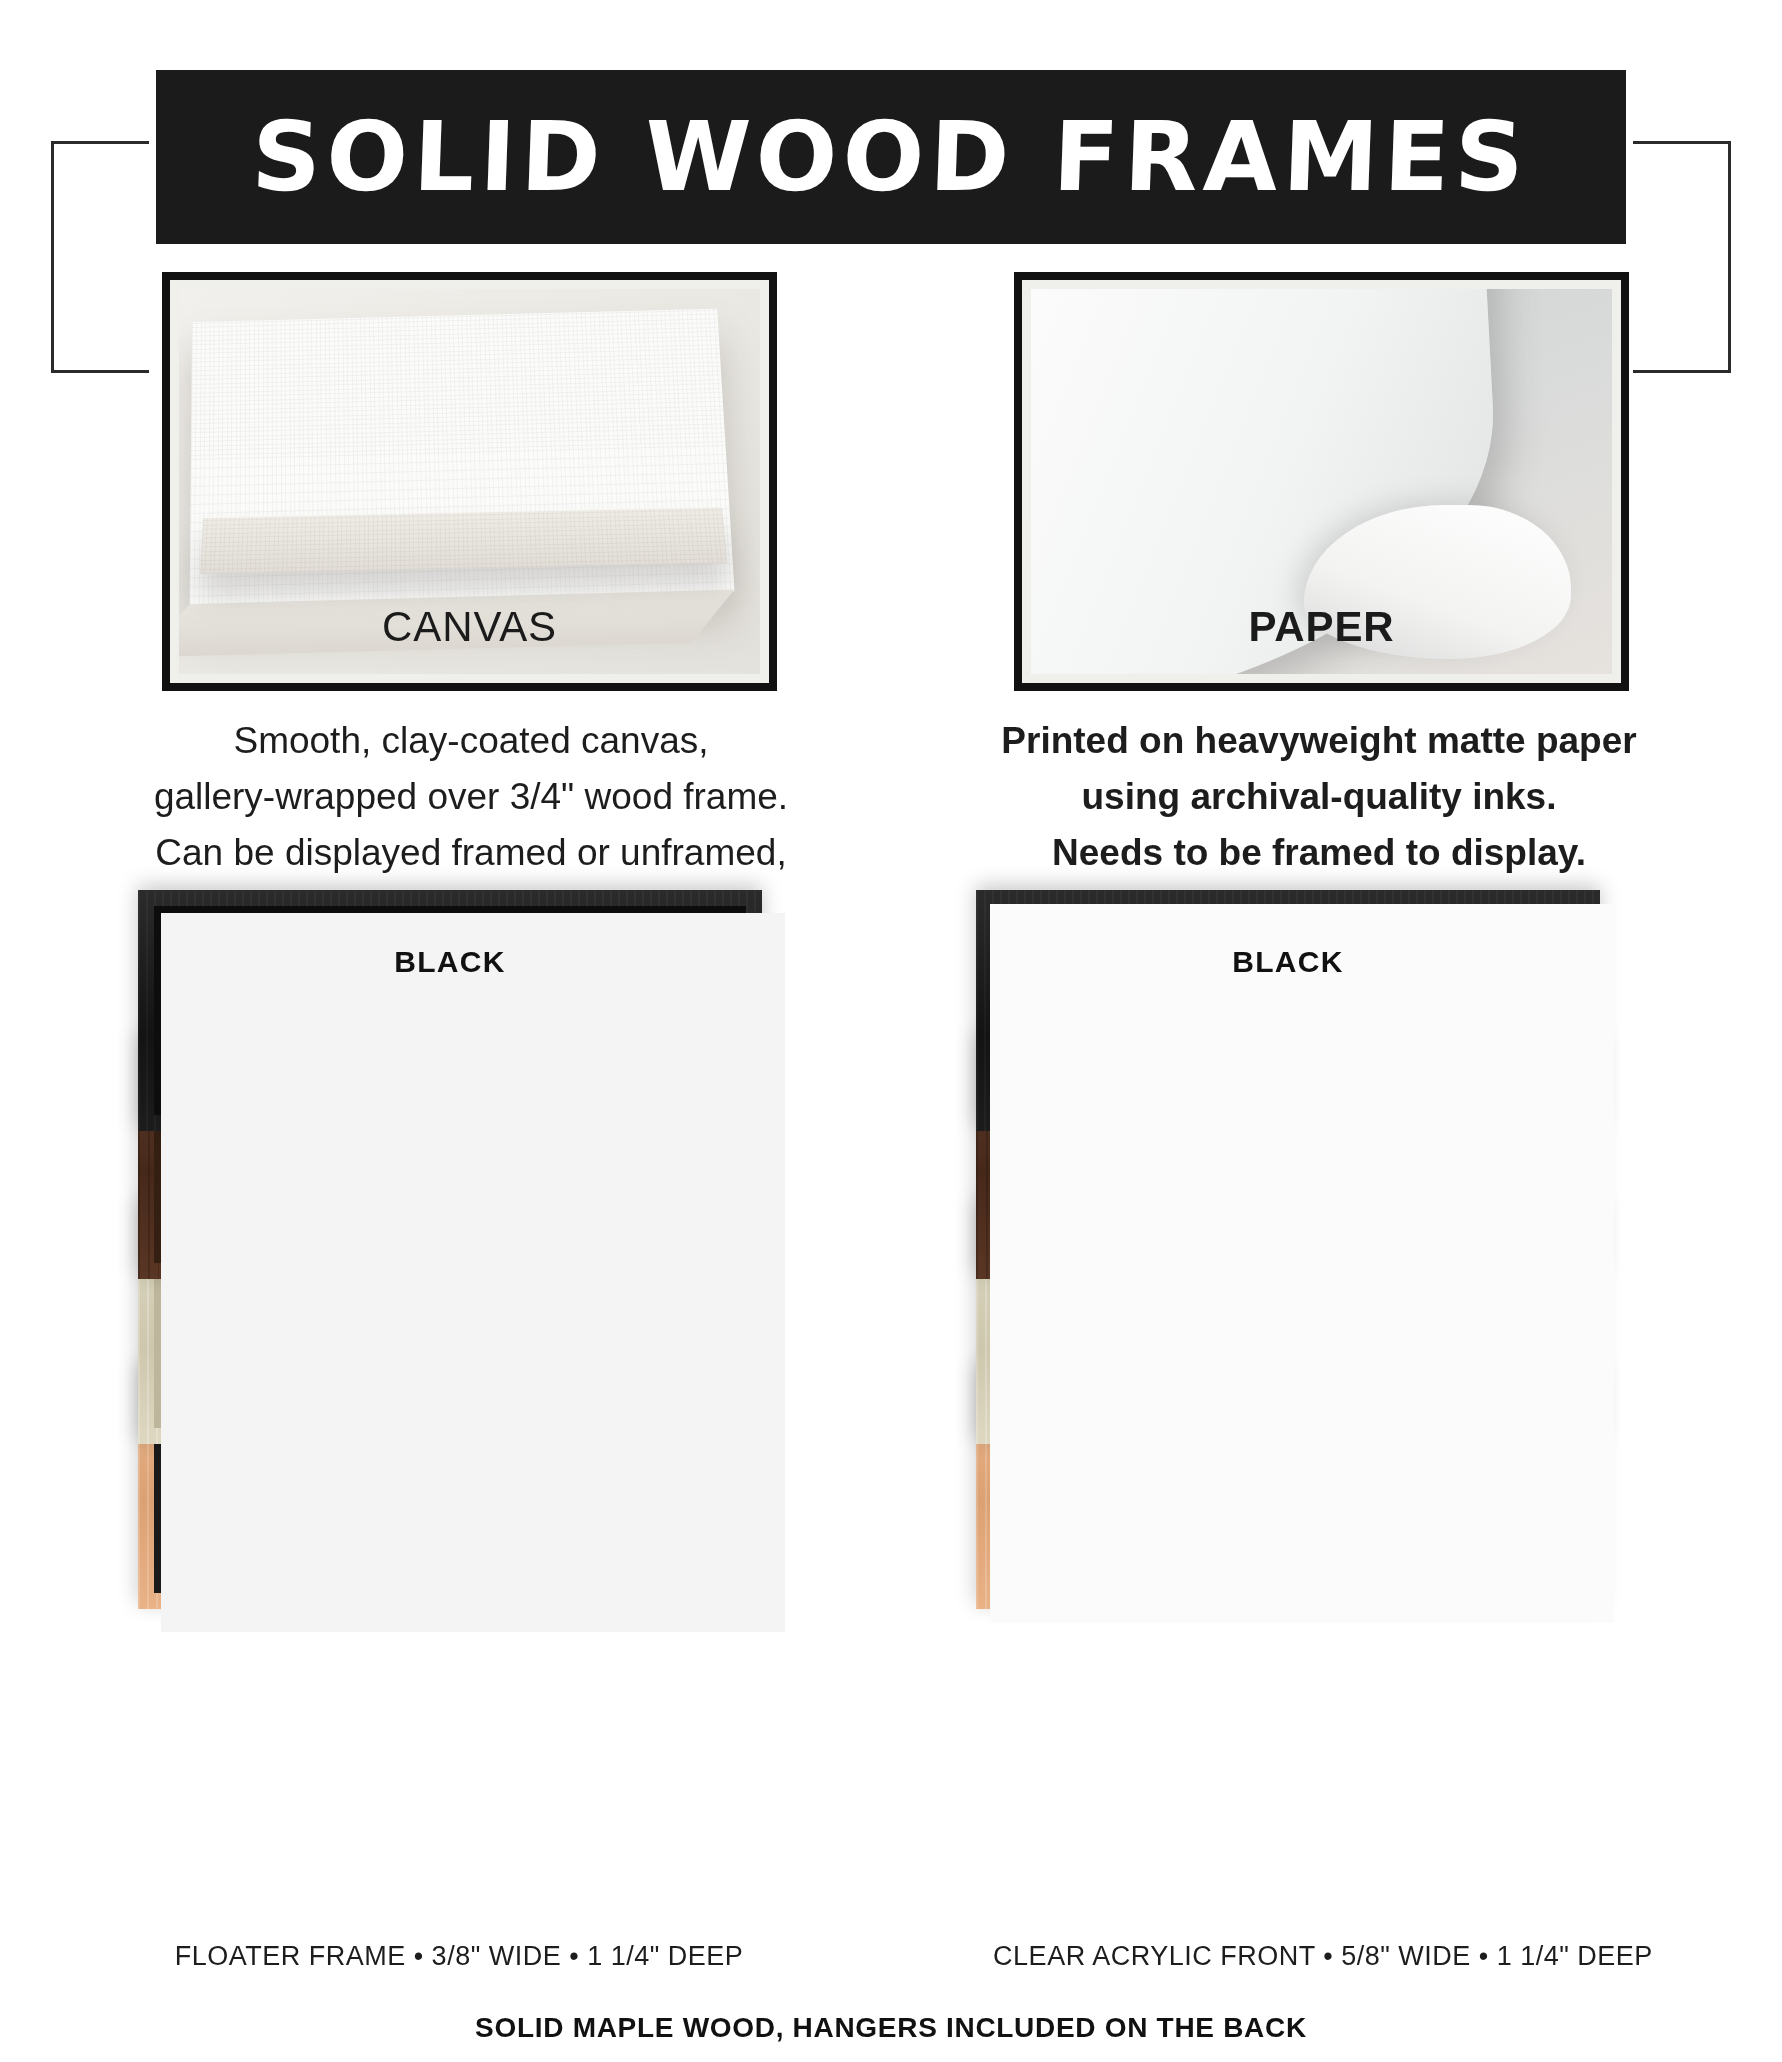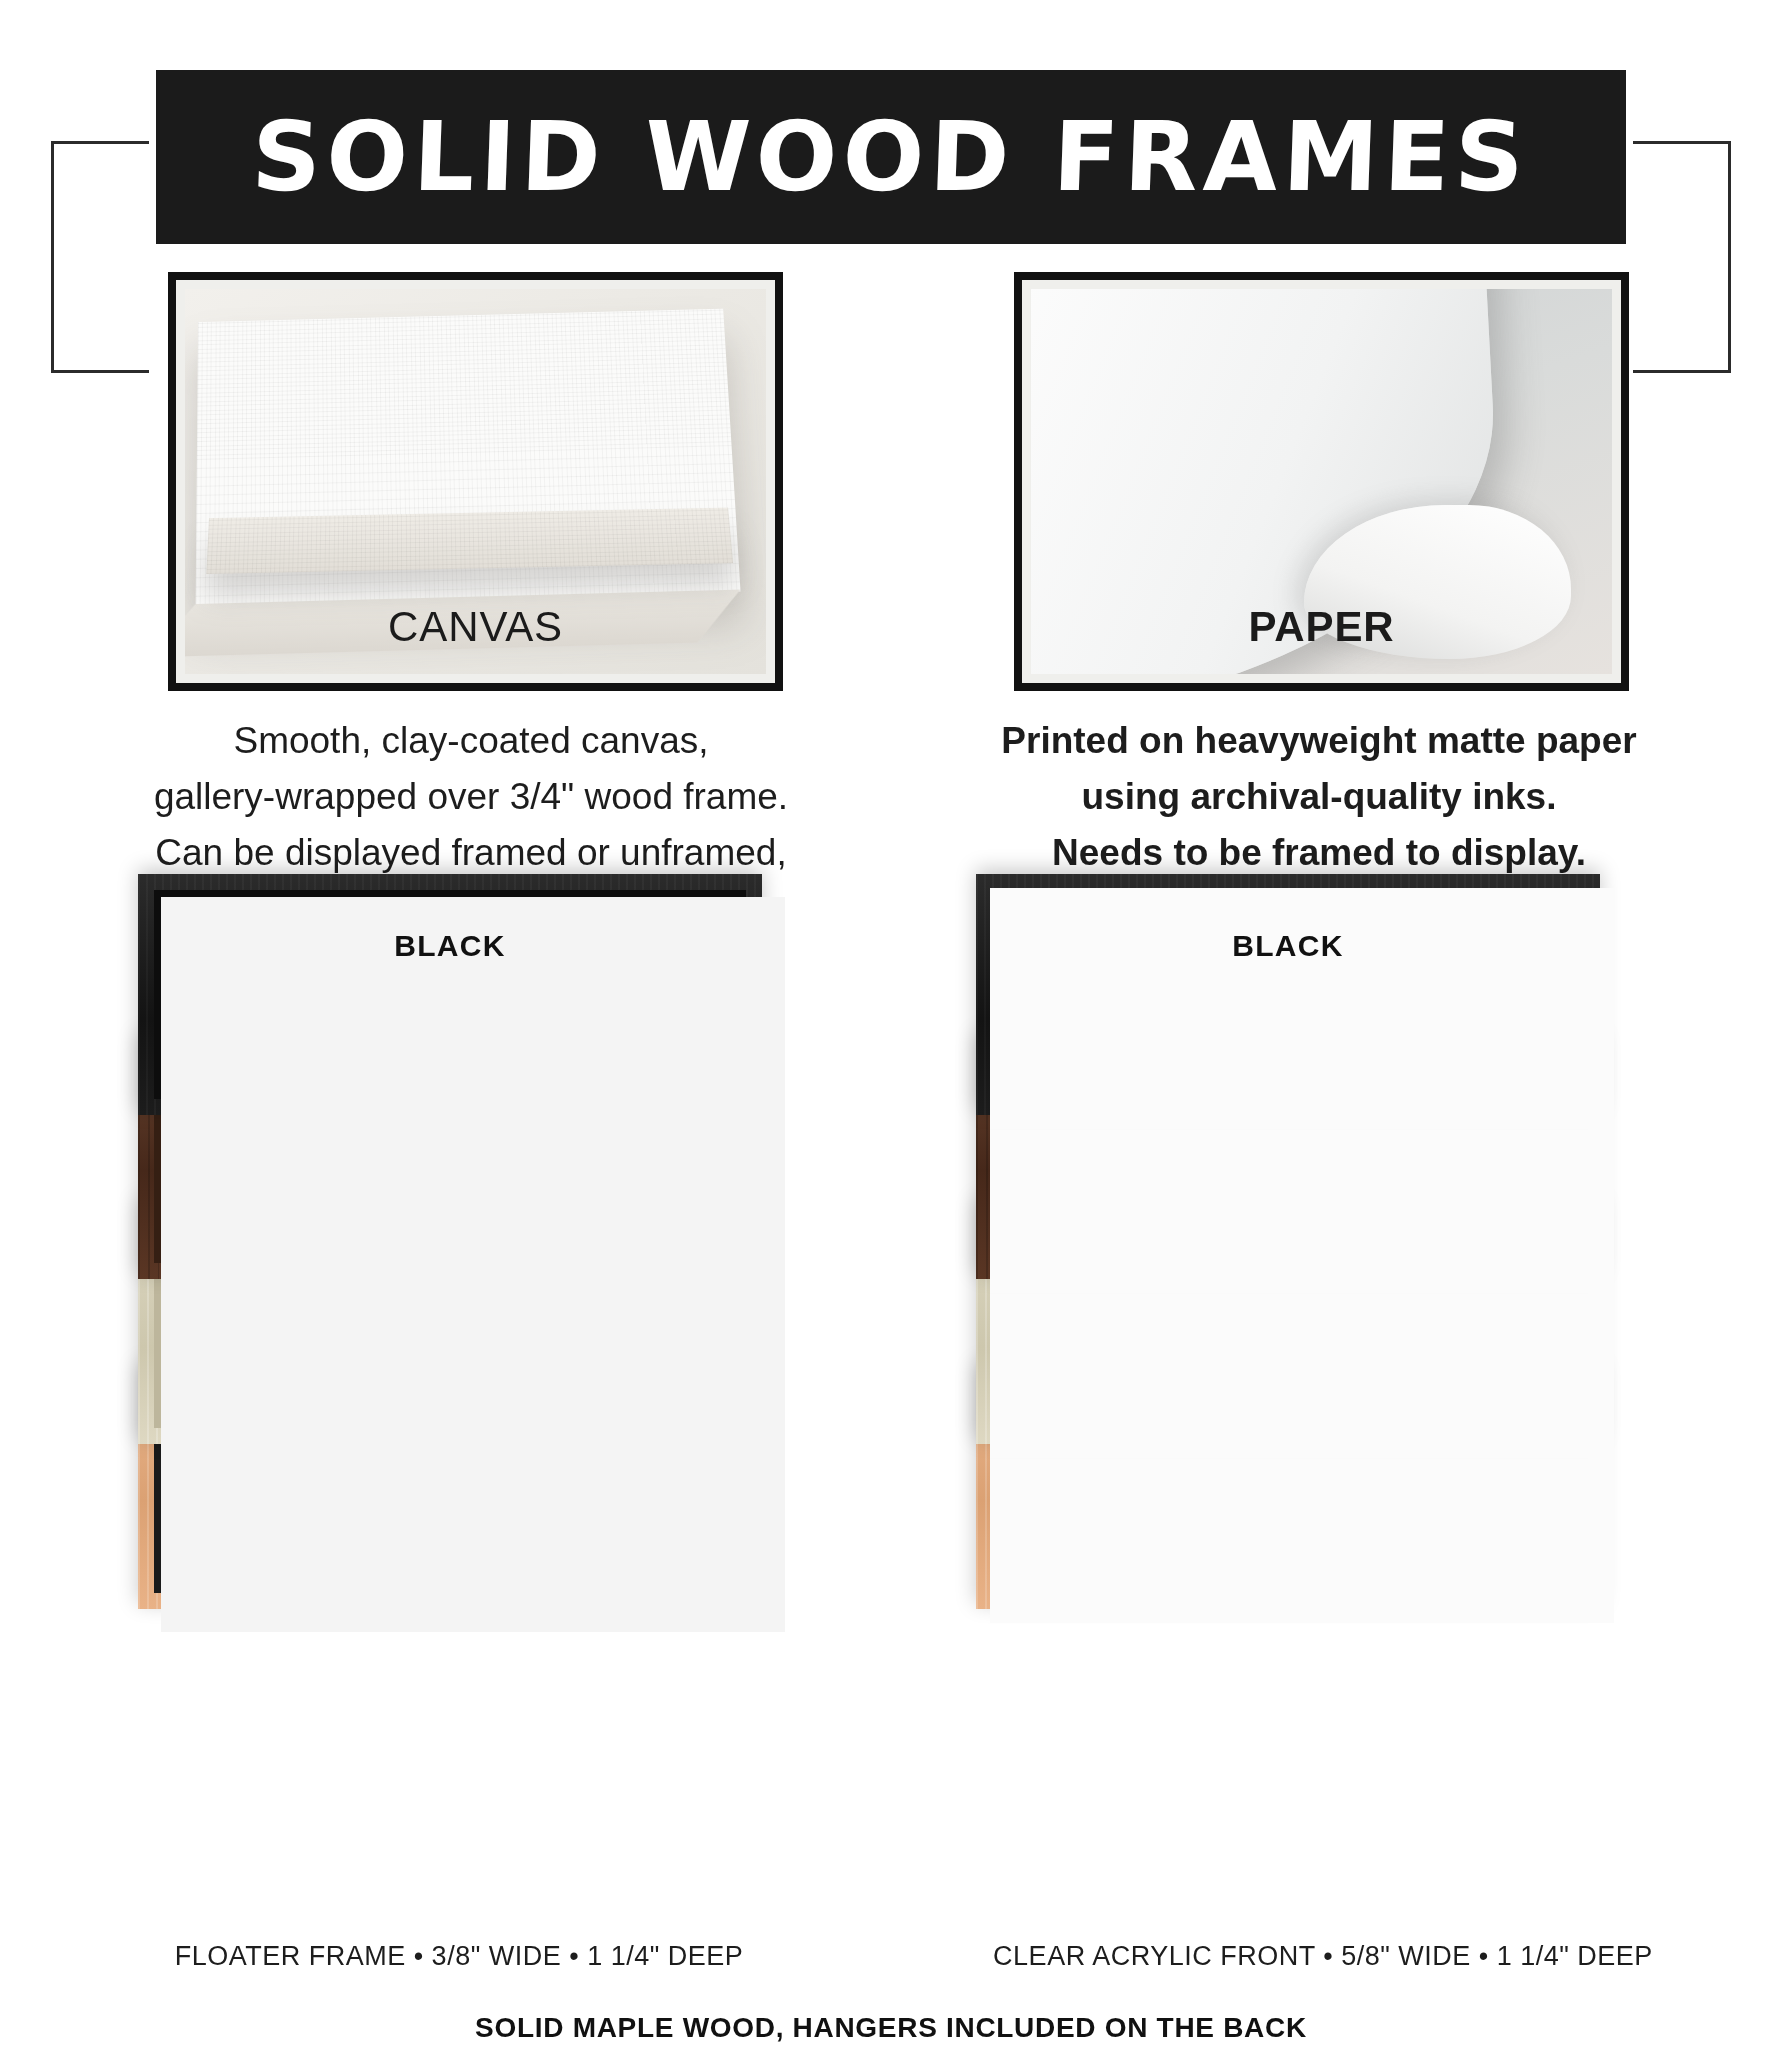--- a/index.html
+++ b/index.html
@@ -72,21 +72,21 @@
     height: 383px;
   }
   .media-card {
     position: absolute;
     width: 615px;
     height: 419px;
     border: 8px solid #111111;
     background: #efefec;
     overflow: hidden;
   }
-  .media-card.canvas { left: 168px; top: 0; }
+  .media-card.canvas { left: 162px; top: 0; }
   .media-card.paper  { left: 1014px; top: 0; font-weight: bold; }
 
   .media-inner {
     position: absolute;
     inset: 9px;
     overflow: hidden;
   }
   
   .canvas-photo {
     position: absolute;
@@ -232,20 +232,21 @@
   .f1 { height: 241px; z-index: 4; }
   .f2 { height: 241px; z-index: 3; }
   .f3 { height: 241px; z-index: 2; }
   .f4 { height: 241px; z-index: 1; }
 
   
   .w-black {
     background:
       repeating-linear-gradient(90deg, rgba(255,255,255,.035) 0 1.8px, transparent 1.8px 8px),
       linear-gradient(180deg, #2b2b2b, #131313 60%, #1c1c1c);
+    margin-top: 16px;
   }
   .w-espresso {
     background:
       repeating-linear-gradient(90deg, rgba(0,0,0,.18) 0 1.8px, transparent 1.8px 9.8px),
       linear-gradient(180deg, #6a4430, #46281a 55%, #5a3624);
   }
   .w-rustic {
     background:
       repeating-linear-gradient(90deg, rgba(255,255,255,.22) 0 1.8px, transparent 1.8px 9px),
       linear-gradient(180deg, #ded9c4, #cdc7ad 60%, #ded8c2);

